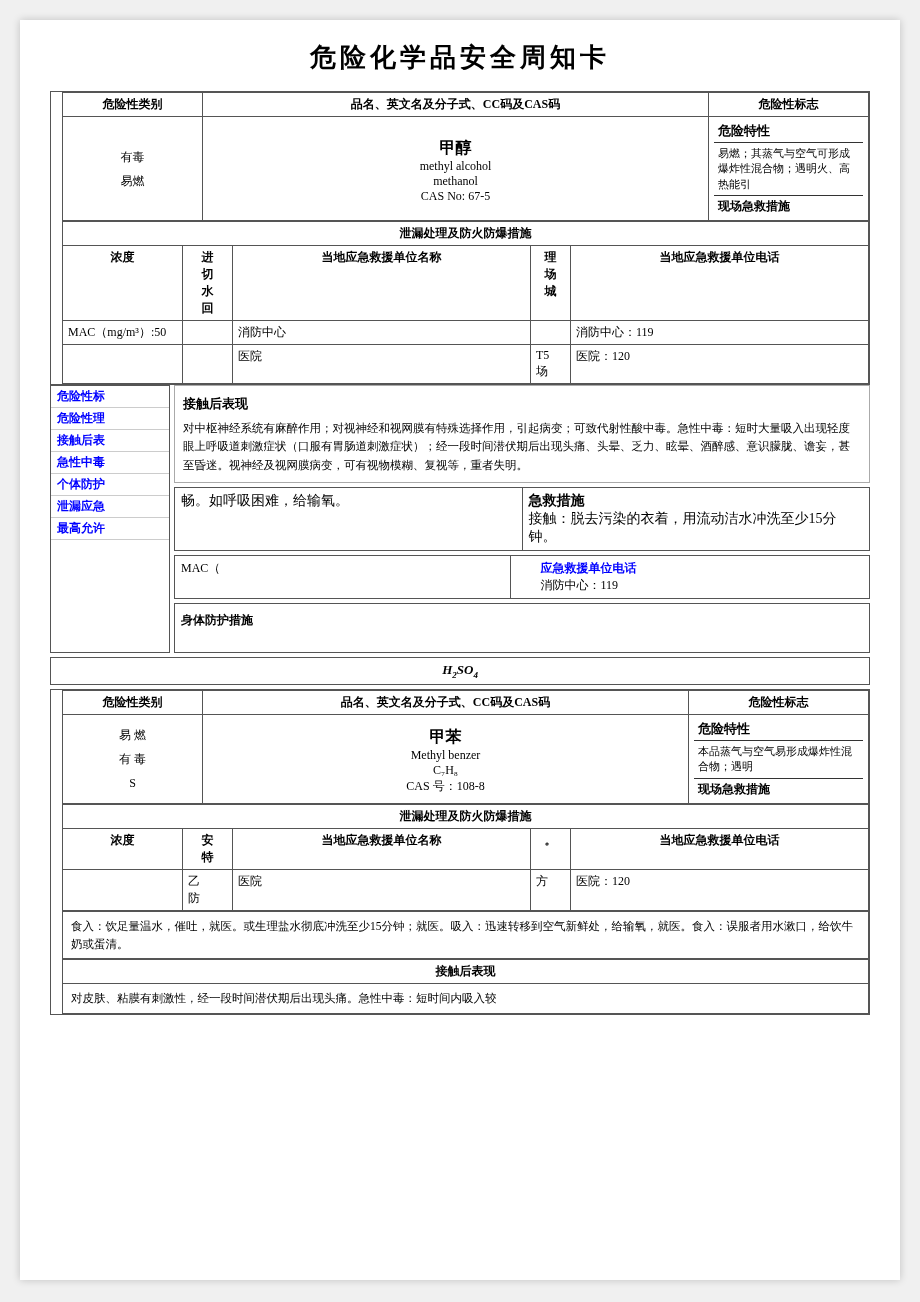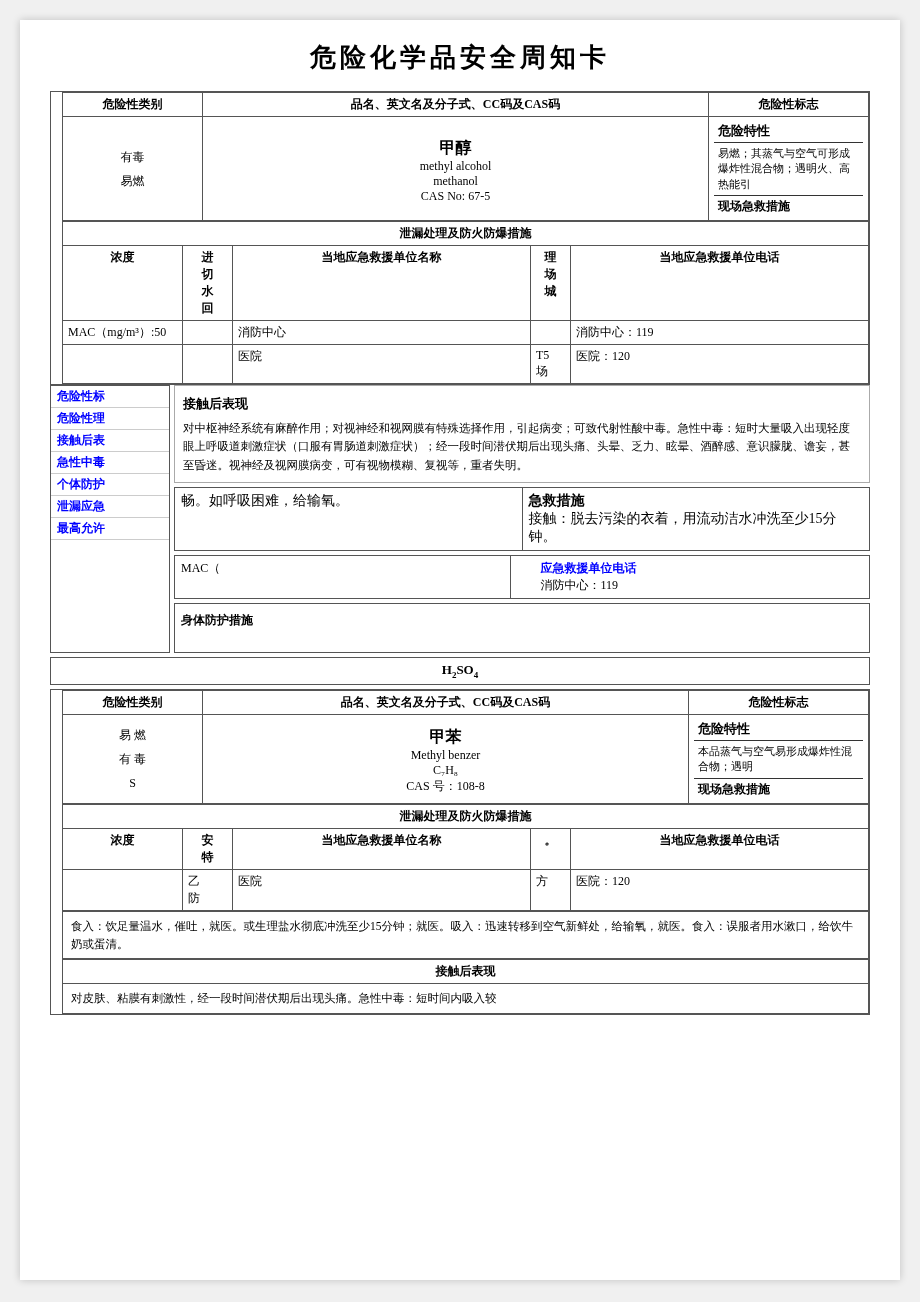--- a/index.html
+++ b/index.html
@@ -187,21 +187,21 @@
         </div>
       </div>
 
       <div style="border:1px solid #555; margin-top:4px; padding:8px 6px; font-size:12px; min-height:50px;">
         <div style="font-weight:bold;">身体防护措施</div>
       </div>
     </div>
   </div>
 
   <div style="border:1px solid #555; margin-bottom:4px;">
-    <div style="text-align:center; padding:4px; font-size:13px; font-weight:bold;">H<sub>2</sub>SO<sub>4</sub></div>
+    <div style="text-align:center; padding:4px; font-size:13px; font-weight:bold;font-style:italic;">H<sub>2</sub>SO<sub>4</sub></div>
   </div>
 
   <div class="main-card">
     <table>
       <tbody>
           <tr>
         <th style="width:140px;">危险性类别</th>
         <th>品名、英文名及分子式、CC码及CAS码</th>
         <th style="width:180px;">危险性标志</th>
       </tr>

